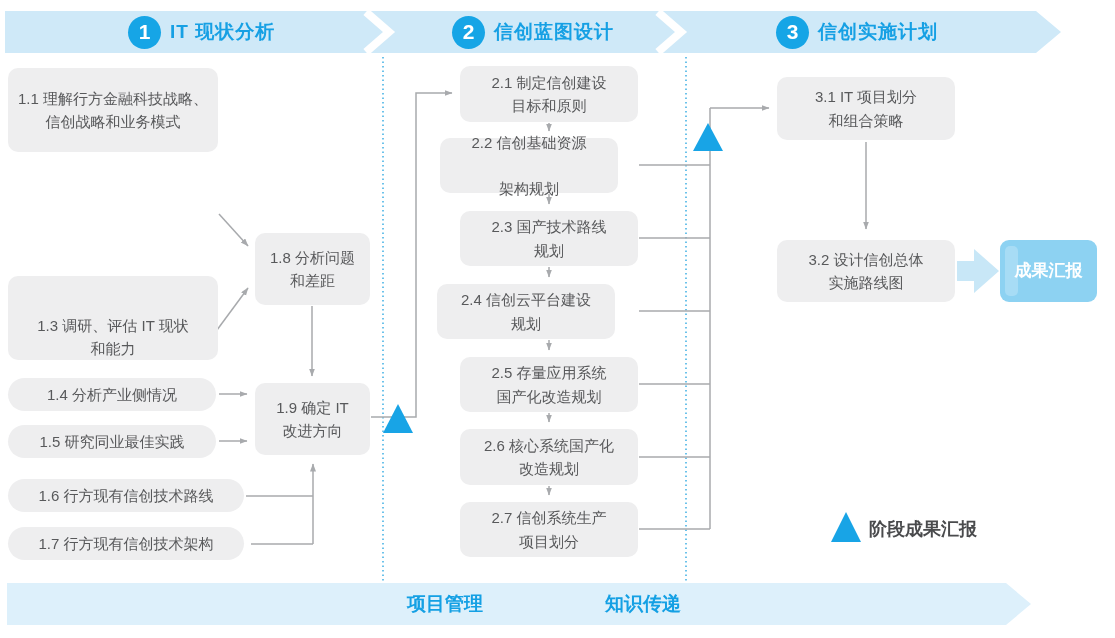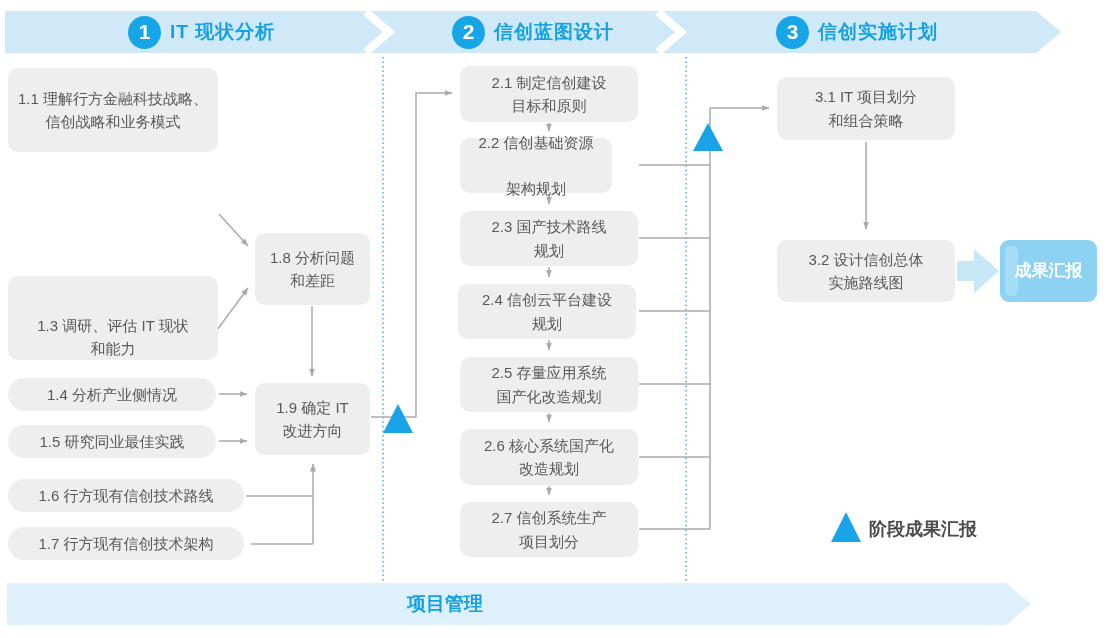--- a/index.html
+++ b/index.html
@@ -154,29 +154,29 @@
   </div>
   <div class="box rect" style="left:255px;top:383px;width:115px;height:72px;">
     <span>1.9 确定 IT</span>
       <span>改进方向</span>
   </div>
 
   <div class="box rect" style="left:460px;top:66px;width:178px;height:56px;">
     <span>2.1 制定信创建设</span>
       <span>目标和原则</span>
   </div>
-  <div class="box rect" style="left:460px;top:138px;width:152px;height:55px;gap:23px;">
+  <div class="box rect" style="left:440px;top:138px;width:178px;height:55px;gap:23px;">
     <span>2.2 信创基础资源</span>
       <span>架构规划</span>
   </div>
   <div class="box rect" style="left:460px;top:211px;width:178px;height:55px;">
     <span>2.3 国产技术路线</span>
       <span>规划</span>
   </div>
-  <div class="box rect" style="left:458px;top:284px;width:178px;height:55px;">
+  <div class="box rect" style="left:437px;top:284px;width:178px;height:55px;">
     <span>2.4 信创云平台建设</span>
       <span>规划</span>
   </div>
   <div class="box rect" style="left:460px;top:357px;width:178px;height:55px;">
     <span>2.5 存量应用系统</span>
       <span>国产化改造规划</span>
   </div>
   <div class="box rect" style="left:460px;top:429px;width:178px;height:56px;">
     <span>2.6 核心系统国产化</span>
       <span>改造规划</span>
@@ -197,14 +197,15 @@
 
   <div class="result-box" style="left:1000px;top:240px;width:97px;height:62px;">
     <div class="result-stripe"></div>
     <span class="result-text">成果</span>
     <span class="result-text">汇报</span>
   </div>
 
   <span class="legend-label">阶段成果汇报</span>
 
   <span class="footer-label" style="left:390px;">项目管理</span>
+  <span class="footer-label" style="left:588px;">知识传递</span>
 
 </div>
 
 </body></html>

